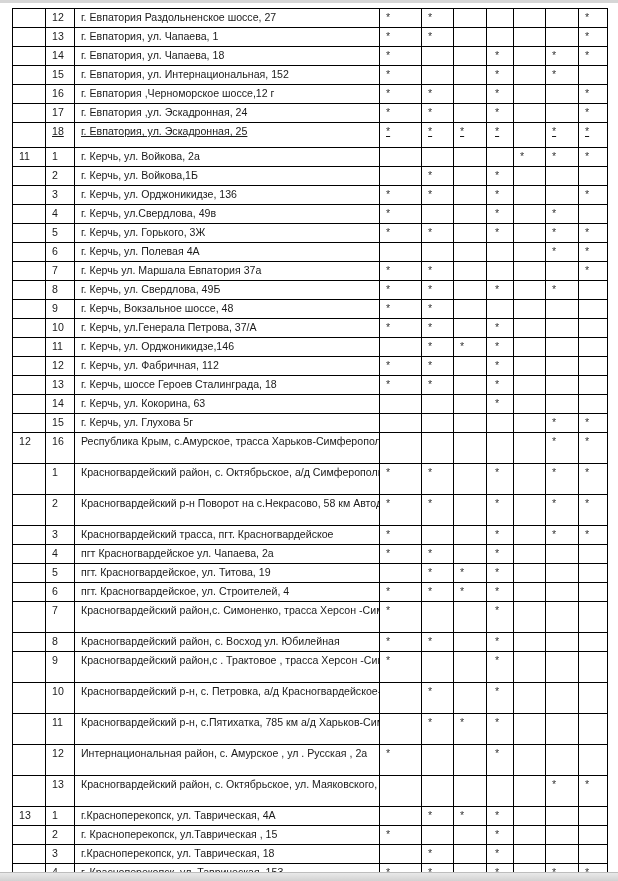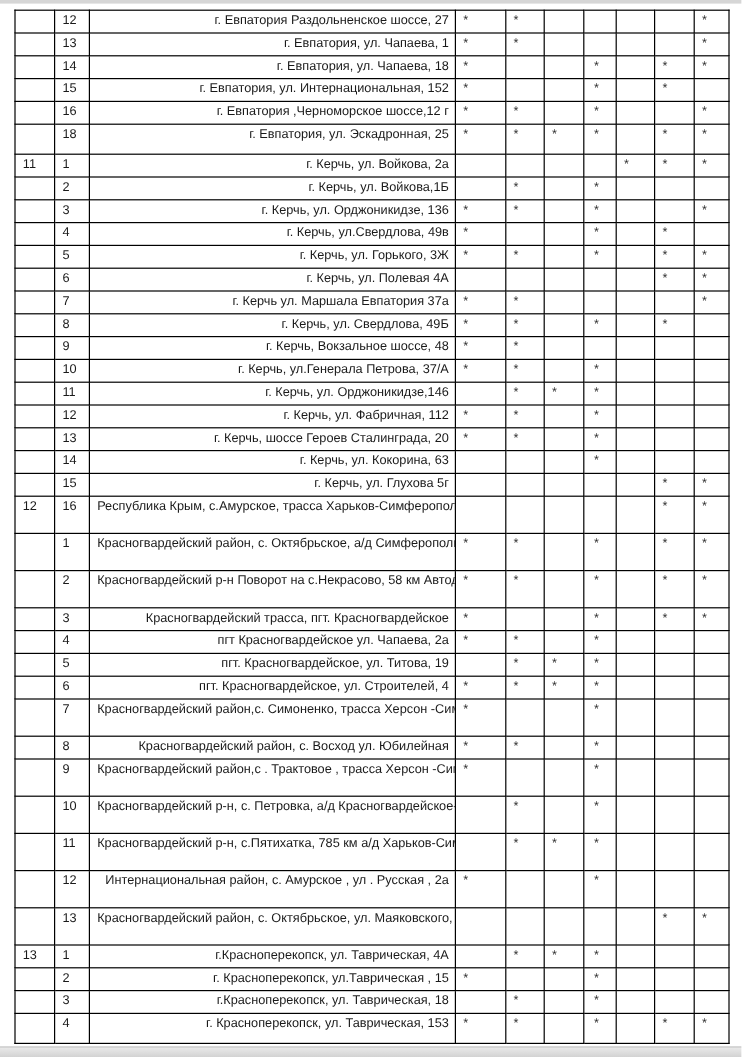--- a/index.html
+++ b/index.html
@@ -26,21 +26,21 @@
       border: 1.3px solid #000;
       font-size: 10.6px;
       line-height: 14px;
       padding: 1px 5px 2px 6px;
       vertical-align: top;
       white-space: nowrap;
       overflow: hidden;
     }
     td.sec { border-bottom: none; border-top: none; }
     td.sec.first { border-top: 1.3px solid #000; }
-    td.addr { white-space: normal; text-align: right; }
+    td.addr { white-space: normal; }
     td.mark { text-align: left; padding-left: 7px; font-size: 10px; color: #333; }
     td.mark.c6 { padding-left: 8px; }
     col.c0 { width: 33px; }
     col.c1 { width: 29px; }
     col.c2 { width: 305px; }
     col.c3 { width: 42px; }
     col.c4 { width: 32px; }
     col.c5 { width: 33px; }
     col.c6 { width: 27px; }
     col.c7 { width: 32px; }
@@ -125,21 +125,33 @@
           <td>16</td>
           <td class="addr">г. Евпатория ,Черноморское шоссе,12 г</td>
           <td class="mark c3">*</td>
           <td class="mark c4">*</td>
           <td class="mark c5"></td>
           <td class="mark c6">*</td>
           <td class="mark c7"></td>
           <td class="mark c8"></td>
           <td class="mark c9">*</td>
         </tr>
-        <tr style="height: 25px;">
+        <tr style="height: 19px;">
+          <td class="sec"></td>
+          <td>17</td>
+          <td class="addr">г. Евпатория ,ул. Эскадронная, 24</td>
+          <td class="mark c3">*</td>
+          <td class="mark c4">*</td>
+          <td class="mark c5"></td>
+          <td class="mark c6">*</td>
+          <td class="mark c7"></td>
+          <td class="mark c8"></td>
+          <td class="mark c9">*</td>
+        </tr>
+        <tr style="height: 25px; text-decoration: underline;">
           <td class="sec"></td>
           <td>18</td>
           <td class="addr">г. Евпатория, ул. Эскадронная, 25</td>
           <td class="mark c3">*</td>
           <td class="mark c4">*</td>
           <td class="mark c5">*</td>
           <td class="mark c6">*</td>
           <td class="mark c7"></td>
           <td class="mark c8">*</td>
           <td class="mark c9">*</td>
@@ -284,21 +296,21 @@
           <td class="mark c4">*</td>
           <td class="mark c5"></td>
           <td class="mark c6">*</td>
           <td class="mark c7"></td>
           <td class="mark c8"></td>
           <td class="mark c9"></td>
         </tr>
         <tr style="height: 19px;">
           <td class="sec"></td>
           <td>13</td>
-          <td class="addr">г. Керчь, шоссе Героев Сталинграда, 20</td>
+          <td class="addr">г. Керчь, шоссе Героев Сталинграда, 18</td>
           <td class="mark c3">*</td>
           <td class="mark c4">*</td>
           <td class="mark c5"></td>
           <td class="mark c6">*</td>
           <td class="mark c7"></td>
           <td class="mark c8"></td>
           <td class="mark c9"></td>
         </tr>
         <tr style="height: 19px;">
           <td class="sec"></td>

